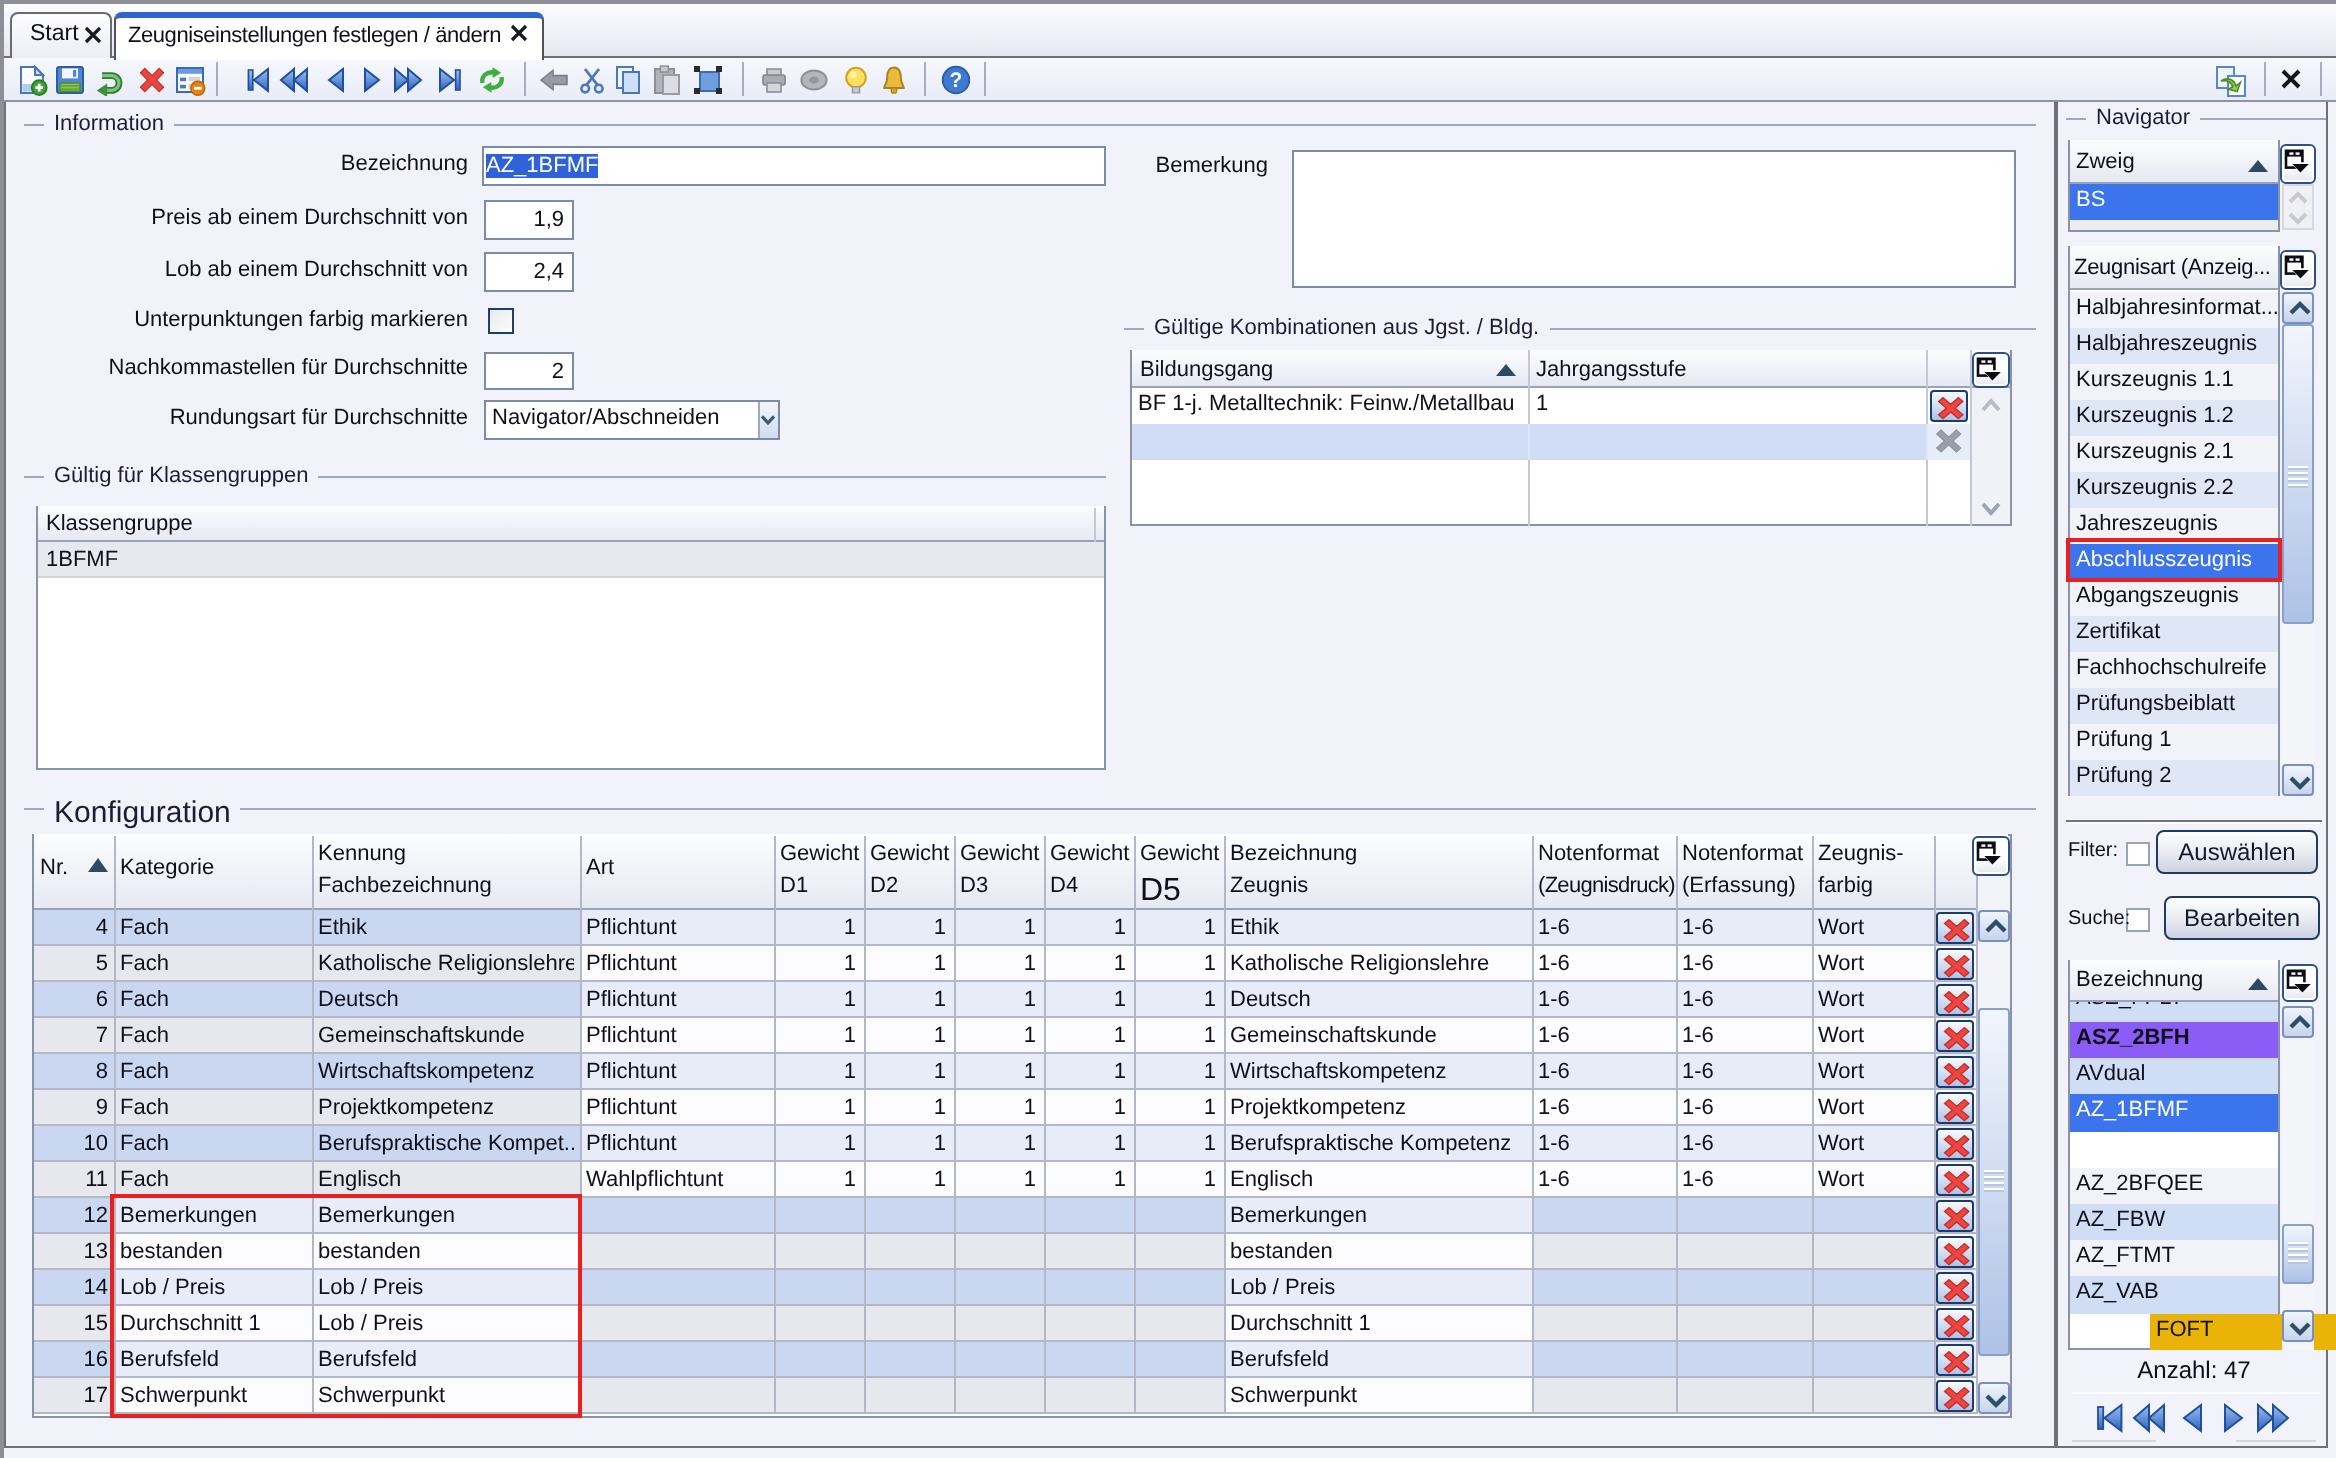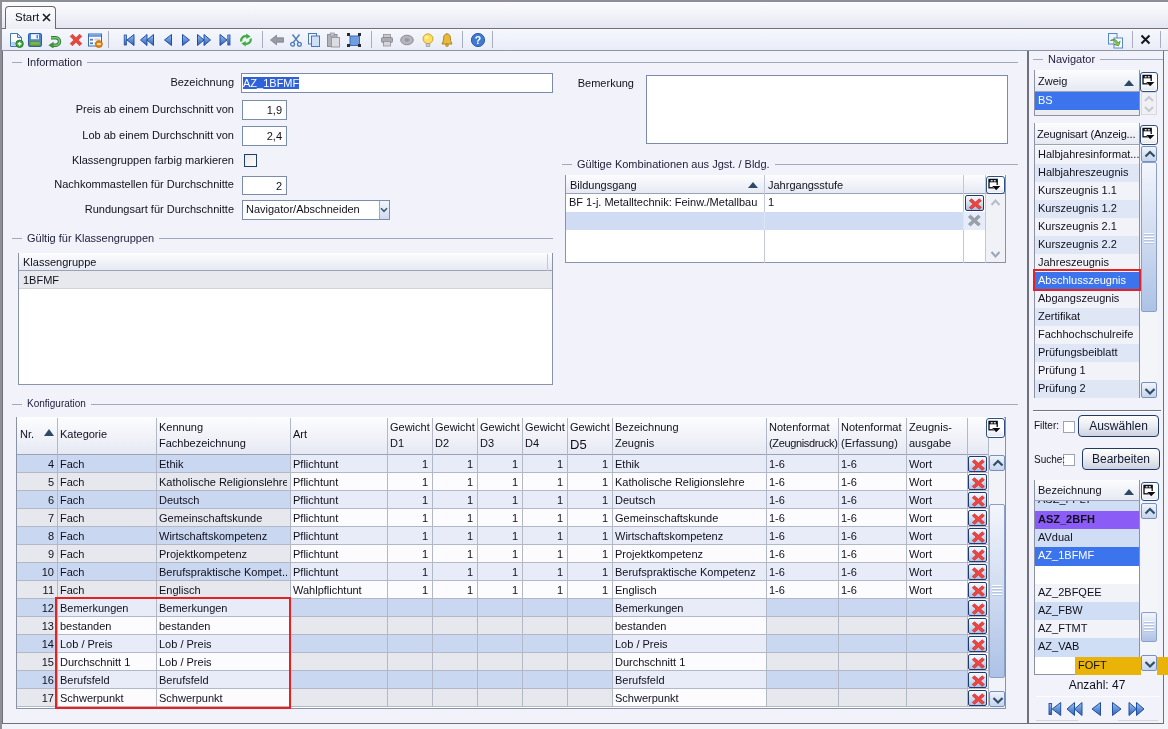--- a/index.html
+++ b/index.html
@@ -1,19 +1,25 @@
 <!DOCTYPE html>
 <html><head><meta charset="utf-8"><style>*{margin:0;padding:0;box-sizing:border-box}body{font-family:"Liberation Sans",sans-serif;color:#10101c;}#win{position:relative;width:1168px;height:729px;background:#f3f3fa;overflow:hidden;}</style></head><body>
 <div id="win">
 <div style="position:absolute;left:0px;top:0px;width:1168px;height:2px;background:#8e8e96;z-index:6;"></div>
 <div style="position:absolute;left:0px;top:0px;width:2px;height:729px;background:#8e8e96;z-index:6;"></div>
 <div style="position:absolute;left:0px;top:0px;width:1168px;height:29px;background:linear-gradient(180deg,#fdfdfe 0%,#f0f1f8 60%,#e4e6f0 100%);border-bottom:1px solid #71717c;"></div>
 <div style="position:absolute;left:5px;top:6px;width:51px;height:23px;background:linear-gradient(180deg,#fdfdfe,#eceef5);border:1px solid #6a6a74;border-bottom:none;border-radius:4px 4px 0 0;z-index:3;">
       <span style="position:absolute;left:9px;top:4px;font-size:11.5px;">Start</span>
       <span style="position:absolute;left:36px;top:6px;line-height:0;"><svg width="9" height="9" viewBox="0 0 9 9">
+          <path d="M1 1 L8 8 M8 1 L1 8" stroke="#1a1a22" stroke-width="1.6"></path>
+        </svg></span>
+    </div>
+<div style="position:absolute;left:57px;top:6px;width:215px;height:24px;background:#fff;border:1px solid #52525c;border-bottom:none;border-top:3px solid #2f63cf;border-radius:4px 4px 0 0;z-index:3;">
+      <span style="position:absolute;left:6px;top:3px;font-size:11px;letter-spacing:-0.22px;">Zeugniseinstellungen festlegen / ändern</span>
+      <span style="position:absolute;left:197px;top:3px;line-height:0;"><svg width="9" height="9" viewBox="0 0 9 9">
           <path d="M1 1 L8 8 M8 1 L1 8" stroke="#1a1a22" stroke-width="1.6"></path>
         </svg></span>
     </div>
 <div style="position:absolute;left:0px;top:29px;width:1168px;height:22px;background:linear-gradient(180deg,#f6f8fd,#e9ecf7);border-bottom:1px solid #8e93a6;"></div>
 <div style="position:absolute;left:108px;top:31px;width:1px;height:17px;background:#a8acbc;"></div>
 <div style="position:absolute;left:262px;top:31px;width:1px;height:17px;background:#a8acbc;"></div>
 <div style="position:absolute;left:371px;top:31px;width:1px;height:17px;background:#a8acbc;"></div>
 <div style="position:absolute;left:462px;top:31px;width:1px;height:17px;background:#a8acbc;"></div>
 <div style="position:absolute;left:492px;top:31px;width:1px;height:17px;background:#a8acbc;"></div>
 <div style="position:absolute;left:1132px;top:31px;width:1px;height:17px;background:#a8acbc;"></div>
@@ -195,21 +201,21 @@
 <div style="position:absolute;left:2px;top:51px;width:1026px;height:673px;background:#f2f3fa;border:1px solid #70707a;border-top:none;"></div>
 <div style="position:absolute;left:12px;top:62px;width:1006px;height:1px;background:#a2a8bc;"></div>
 <div style="position:absolute;left:22px;top:56px;font-size:11px;white-space:nowrap;background:#f2f3fa;padding:0 5px;color:#1c1c38;">Information</div>
 <div style="position:absolute;left:4px;top:76px;width:230px;text-align:right;font-size:11px;white-space:nowrap;color:#10101c;">Bezeichnung</div>
 <div style="position:absolute;left:241px;top:73px;width:312px;height:20px;background:#fff;border:1px solid #7a8ca8;font-size:11px;"></div>
 <div style="position:absolute;left:243px;top:77px;font-size:11px;"><span style="background:#2f62d8;color:#fff;">AZ_1BFMF</span></div>
 <div style="position:absolute;left:4px;top:103px;width:230px;text-align:right;font-size:11px;white-space:nowrap;color:#10101c;">Preis ab einem Durchschnitt von</div>
 <div style="position:absolute;left:242px;top:100px;width:45px;height:20px;background:#fff;border:1px solid #7a8ca8;font-size:11px;text-align:right;padding:3px 4px 0 0;">1,9</div>
 <div style="position:absolute;left:4px;top:129px;width:230px;text-align:right;font-size:11px;white-space:nowrap;color:#10101c;">Lob ab einem Durchschnitt von</div>
 <div style="position:absolute;left:242px;top:126px;width:45px;height:20px;background:#fff;border:1px solid #7a8ca8;font-size:11px;text-align:right;padding:3px 4px 0 0;">2,4</div>
-<div style="position:absolute;left:4px;top:154px;width:230px;text-align:right;font-size:11px;white-space:nowrap;color:#10101c;">Klassengruppen farbig markieren</div>
+<div style="position:absolute;left:4px;top:154px;width:230px;text-align:right;font-size:11px;white-space:nowrap;color:#10101c;">Unterpunktungen farbig markieren</div>
 <div style="position:absolute;left:244px;top:154px;width:13px;height:13px;background:linear-gradient(135deg,#e8e8ea,#fdfdfe);border:1px solid #1f3f66;"></div>
 <div style="position:absolute;left:4px;top:178px;width:230px;text-align:right;font-size:11px;white-space:nowrap;color:#10101c;">Nachkommastellen für Durchschnitte</div>
 <div style="position:absolute;left:242px;top:176px;width:45px;height:19px;background:#fff;border:1px solid #7a8ca8;font-size:11px;text-align:right;padding:3px 4px 0 0;">2</div>
 <div style="position:absolute;left:4px;top:203px;width:230px;text-align:right;font-size:11px;white-space:nowrap;color:#10101c;">Rundungsart für Durchschnitte</div>
 <div style="position:absolute;left:242px;top:200px;width:148px;height:20px;background:#fff;border:1px solid #7a8ca8;font-size:11px;"></div>
 <div style="position:absolute;left:246px;top:203px;font-size:11px;white-space:nowrap;">Navigator/Abschneiden</div>
 <div style="position:absolute;left:379px;top:201px;width:10px;height:18px;background:linear-gradient(180deg,#f2f6fc,#cfdcee);border-left:1px solid #9aaac0;"></div>
 <div style="position:absolute;left:379px;top:207px;width:10px;height:7px;line-height:0;"><svg width="10" height="7" viewBox="0 0 10 7">
         <path d="M2 1.2 L5 4.4 L8 1.2" fill="none" stroke="#3c5a74" stroke-width="1.6"></path>
       </svg></div>
@@ -260,21 +266,21 @@
       </svg></div>
 <div style="position:absolute;left:12px;top:238px;width:541px;height:1px;background:#a2a8bc;"></div>
 <div style="position:absolute;left:22px;top:232px;font-size:11px;white-space:nowrap;background:#f2f3fa;padding:0 5px;color:#1c1c38;">Gültig für Klassengruppen</div>
 <div style="position:absolute;left:18px;top:253px;width:535px;height:132px;background:#fff;border:1px solid #8a92a6;"></div>
 <div style="position:absolute;left:19px;top:253px;width:533px;height:18px;background:linear-gradient(180deg,#fcfdfe 0%,#f0f2f8 55%,#e6e9f3 100%);border-bottom:1px solid #9aa2b6;"></div>
 <div style="position:absolute;left:23px;top:256px;font-size:11px;white-space:nowrap;">Klassengruppe</div>
 <div style="position:absolute;left:547px;top:254px;width:1px;height:17px;background:#c2c8d6;"></div>
 <div style="position:absolute;left:19px;top:271px;width:533px;height:18px;background:#e8e9ee;border-bottom:1px solid #d0d2da;"></div>
 <div style="position:absolute;left:23px;top:274px;font-size:11px;white-space:nowrap;">1BFMF</div>
 <div style="position:absolute;left:12px;top:404px;width:1006px;height:1px;background:#a2a8bc;"></div>
-<div style="position:absolute;left:22px;top:398px;font-size:10px;white-space:nowrap;background:#f2f3fa;padding:0 5px;color:#1c1c38;">Konfiguration</div>
+<div style="position:absolute;left:22px;top:398px;font-size:15px;white-space:nowrap;background:#f2f3fa;padding:0 5px;color:#1c1c38;">Konfiguration</div>
 <div style="position:absolute;left:16px;top:417px;width:990px;height:292px;background:#fff;border:1px solid #8a92a6;"></div>
 <div style="position:absolute;left:17px;top:417px;width:987px;height:38px;background:linear-gradient(180deg,#fcfdfe 0%,#f0f2f8 55%,#e6e9f3 100%);border-bottom:1px solid #9aa2b6;"></div>
 <div style="position:absolute;left:57px;top:418px;width:1px;height:37px;background:#b2b8c8;"></div>
 <div style="position:absolute;left:156px;top:418px;width:1px;height:37px;background:#b2b8c8;"></div>
 <div style="position:absolute;left:290px;top:418px;width:1px;height:37px;background:#b2b8c8;"></div>
 <div style="position:absolute;left:387px;top:418px;width:1px;height:37px;background:#b2b8c8;"></div>
 <div style="position:absolute;left:432px;top:418px;width:1px;height:37px;background:#b2b8c8;"></div>
 <div style="position:absolute;left:477px;top:418px;width:1px;height:37px;background:#b2b8c8;"></div>
 <div style="position:absolute;left:522px;top:418px;width:1px;height:37px;background:#b2b8c8;"></div>
 <div style="position:absolute;left:567px;top:418px;width:1px;height:37px;background:#b2b8c8;"></div>
@@ -294,29 +300,29 @@
 <div style="position:absolute;left:293px;top:428px;font-size:11px;white-space:nowrap;">Art</div>
 <div style="position:absolute;left:390px;top:421px;font-size:11px;white-space:nowrap;">Gewicht</div>
 <div style="position:absolute;left:390px;top:437px;font-size:11px;white-space:nowrap;">D1</div>
 <div style="position:absolute;left:435px;top:421px;font-size:11px;white-space:nowrap;">Gewicht</div>
 <div style="position:absolute;left:435px;top:437px;font-size:11px;white-space:nowrap;">D2</div>
 <div style="position:absolute;left:480px;top:421px;font-size:11px;white-space:nowrap;">Gewicht</div>
 <div style="position:absolute;left:480px;top:437px;font-size:11px;white-space:nowrap;">D3</div>
 <div style="position:absolute;left:525px;top:421px;font-size:11px;white-space:nowrap;">Gewicht</div>
 <div style="position:absolute;left:525px;top:437px;font-size:11px;white-space:nowrap;">D4</div>
 <div style="position:absolute;left:570px;top:421px;font-size:11px;white-space:nowrap;">Gewicht</div>
-<div style="position:absolute;left:570px;top:437px;font-size:13px;white-space:nowrap;">D5</div>
+<div style="position:absolute;left:570px;top:437px;font-size:16px;white-space:nowrap;">D5</div>
 <div style="position:absolute;left:615px;top:421px;font-size:11px;white-space:nowrap;">Bezeichnung</div>
 <div style="position:absolute;left:615px;top:437px;font-size:11px;white-space:nowrap;">Zeugnis</div>
 <div style="position:absolute;left:769px;top:421px;font-size:11px;white-space:nowrap;">Notenformat</div>
 <div style="position:absolute;left:769px;top:437px;font-size:11px;white-space:nowrap;letter-spacing:-0.35px;">(Zeugnisdruck)</div>
 <div style="position:absolute;left:841px;top:421px;font-size:11px;white-space:nowrap;">Notenformat</div>
 <div style="position:absolute;left:841px;top:437px;font-size:11px;white-space:nowrap;">(Erfassung)</div>
 <div style="position:absolute;left:909px;top:421px;font-size:11px;white-space:nowrap;">Zeugnis-</div>
-<div style="position:absolute;left:909px;top:437px;font-size:11px;white-space:nowrap;">ausgabe</div>
+<div style="position:absolute;left:909px;top:437px;font-size:11px;white-space:nowrap;">farbig</div>
 <div style="position:absolute;left:17px;top:455px;width:987px;height:18px;background:#c9d7f1;"></div>
 <div style="position:absolute;left:290px;top:455px;width:698px;height:18px;background:#e8ecf9;"></div>
 <div style="position:absolute;left:24px;top:458px;width:30px;text-align:right;font-size:11px;white-space:nowrap;">4</div>
 <div style="position:absolute;left:60px;top:458px;font-size:11px;white-space:nowrap;">Fach</div>
 <div style="position:absolute;left:159px;top:458px;width:128px;overflow:hidden;font-size:11px;white-space:nowrap;">Ethik</div>
 <div style="position:absolute;left:293px;top:458px;font-size:11px;white-space:nowrap;">Pflichtunt</div>
 <div style="position:absolute;left:408px;top:458px;width:20px;text-align:right;font-size:11px;white-space:nowrap;">1</div>
 <div style="position:absolute;left:453px;top:458px;width:20px;text-align:right;font-size:11px;white-space:nowrap;">1</div>
 <div style="position:absolute;left:498px;top:458px;width:20px;text-align:right;font-size:11px;white-space:nowrap;">1</div>
 <div style="position:absolute;left:543px;top:458px;width:20px;text-align:right;font-size:11px;white-space:nowrap;">1</div>

